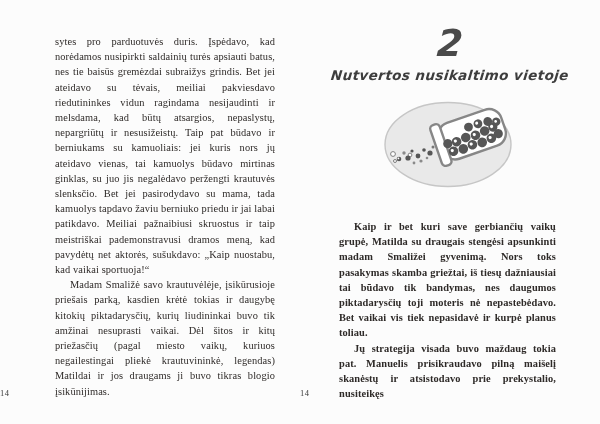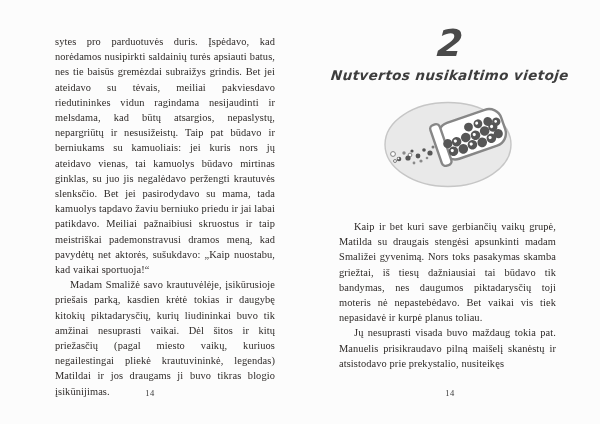--- a/index.html
+++ b/index.html
@@ -17,29 +17,28 @@
 
   .text-block {
     position: absolute;
     color: #2e2a28;
     font-size: 10.4px;
     line-height: 15.2px;
     text-align: justify;
     letter-spacing: 0.1px;
   }
   .text-block.tb-left  { left: 55px;  top: 34px;  width: 220px; }
-  .text-block.tb-right { left: 39px;  top: 219px; width: 217px; }
+  .text-block.tb-right { left: 39px;  top: 219px; width: 217px; font-weight: bold; }
 
   .para { margin: 0; }
   .para.indent { text-indent: 15px; }
 
   .page-number {
     position: absolute;
     left: 0; width: 300px; top: 388px;
-    text-align: center;
     font-size: 8.5px;
     color: #3a3a3a;
     letter-spacing: 0.5px;
   }
 
   .chapter-number {
     position: absolute;
     left: 0; width: 300px; top: 22px;
     text-align: center;
     font-family: "DejaVu Sans", sans-serif;
@@ -141,19 +140,19 @@
           <circle cx="16" cy="59" r="2.3" fill="#565656"></circle>
           <circle cx="15.4" cy="58.4" r="0.9" fill="#ffffff"></circle>
           <circle cx="12" cy="61" r="1.5" fill="#ffffff" stroke="#7f7f7f" stroke-width="1"></circle>
           <circle cx="10" cy="54" r="2.4" fill="#ffffff" stroke="#7f7f7f" stroke-width="1"></circle>
         </g>
       </svg>
     </div>
 
     <div class="text-block tb-right">
       <p class="para indent">Kaip ir bet kuri save gerbiančių vaikų grupė, Matilda su draugais stengėsi apsunkinti madam Smaližei gyvenimą. Nors toks pasakymas skamba griežtai, iš tiesų dažniausiai tai būdavo tik bandymas, nes daugumos piktadarysčių toji moteris nė nepastebėdavo. Bet vaikai vis tiek nepasidavė ir kurpė planus toliau.</p>
-      <p class="para indent">Jų nesuprasti visada buvo maždaug tokia pat. Manuelis prisikraudavo pilną maišelį skanėstų ir atsistodavo prie prekystalio, nusiteikęs</p>
+      <p class="para indent">Jų strategija visada buvo maždaug tokia pat. Manuelis prisikraudavo pilną maišelį skanėstų ir atsistodavo prie prekystalio, nusiteikęs</p>
     </div>
 
     <div class="page-number">14</div>
   </div>
 
 </div>
 
 </body></html>

